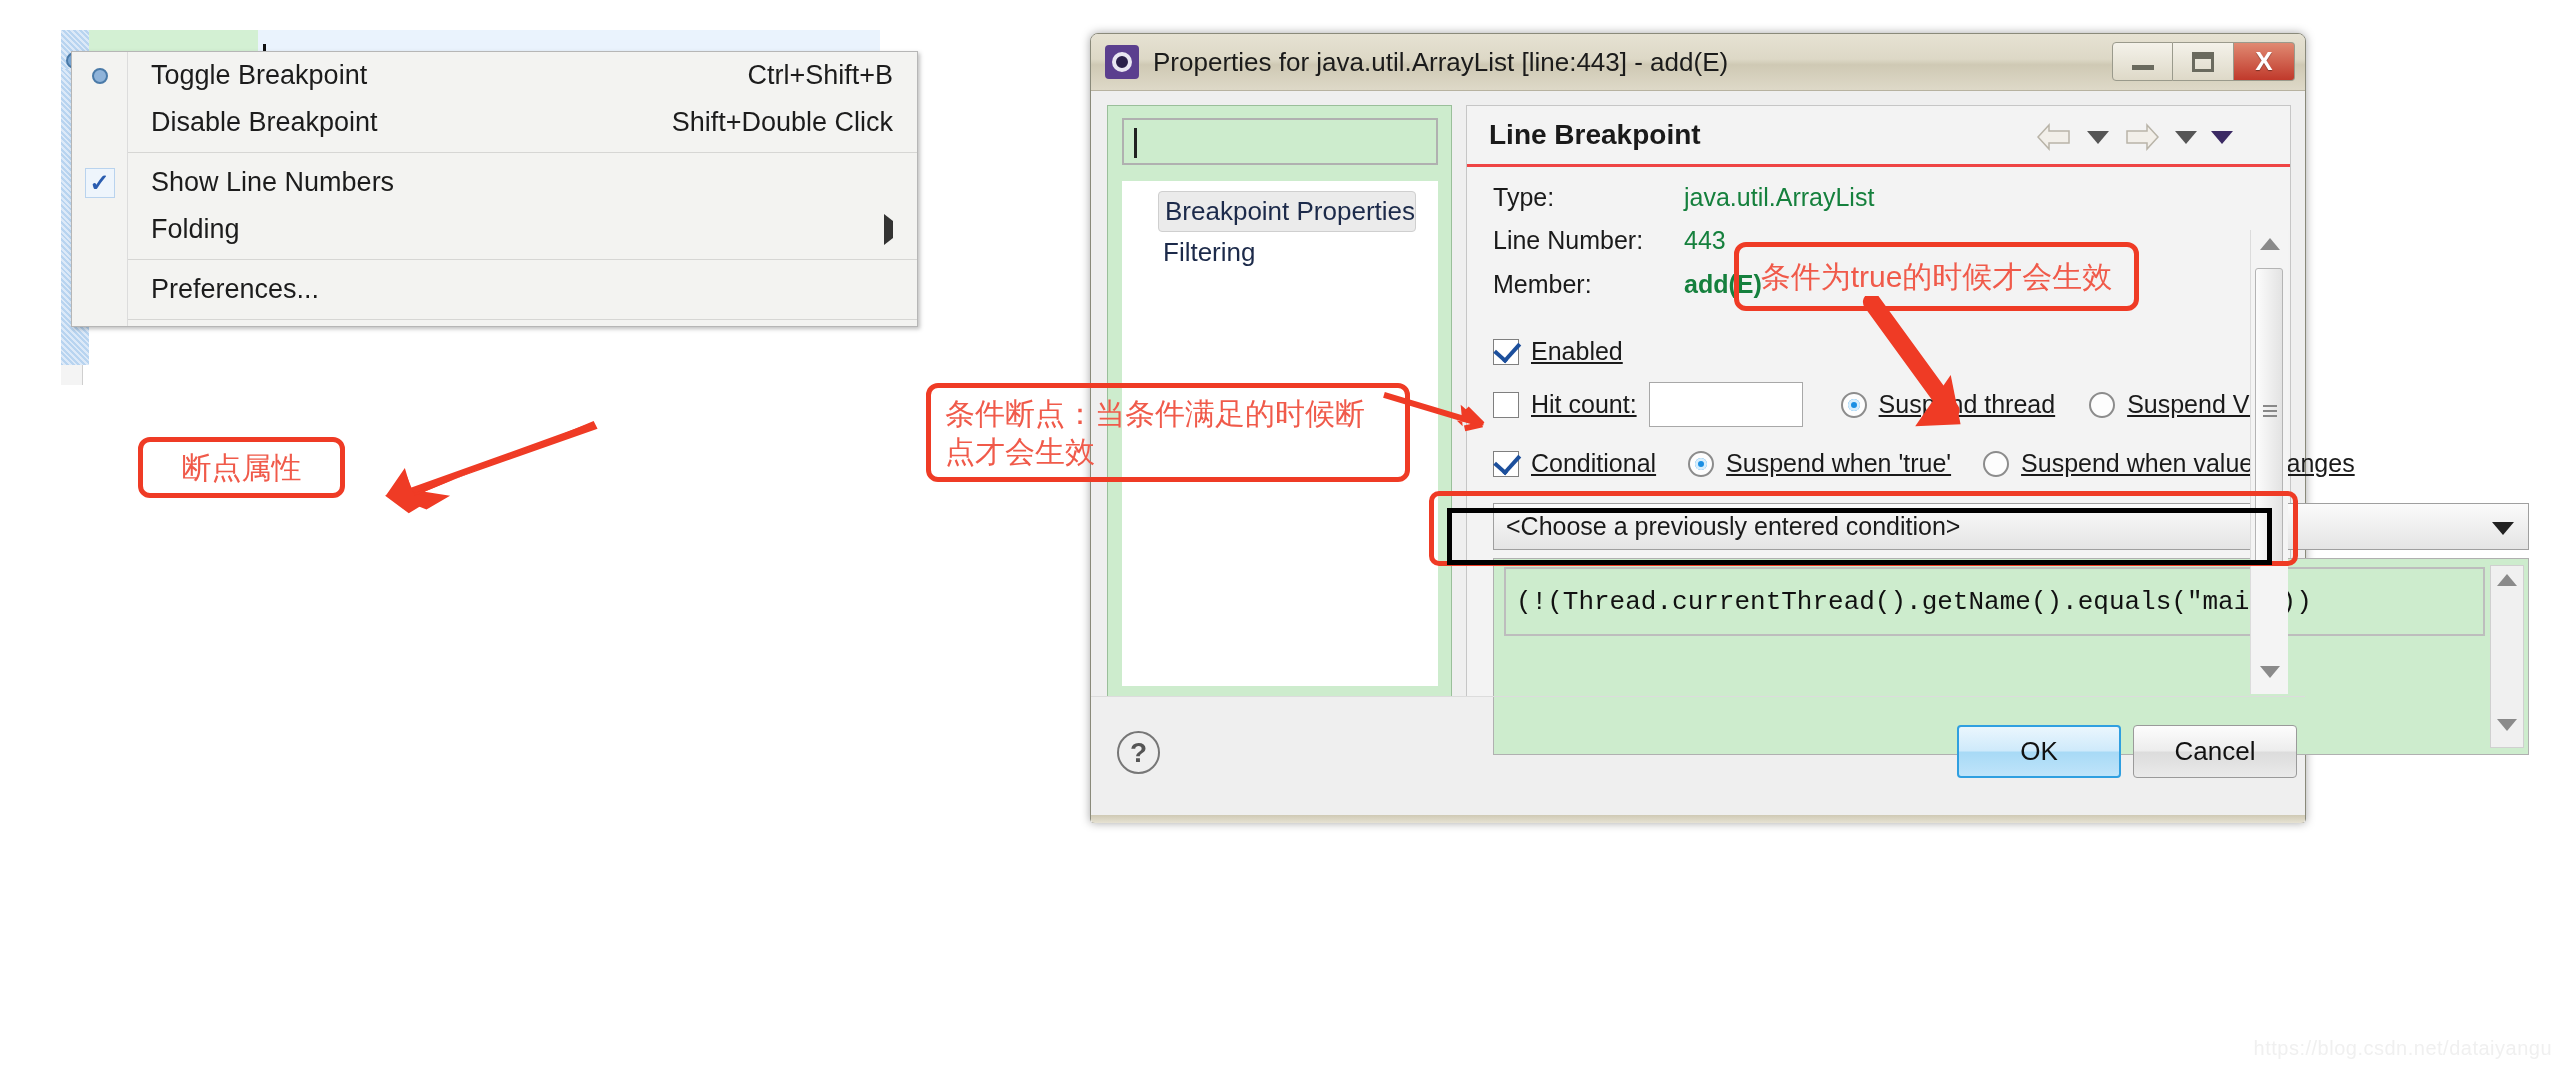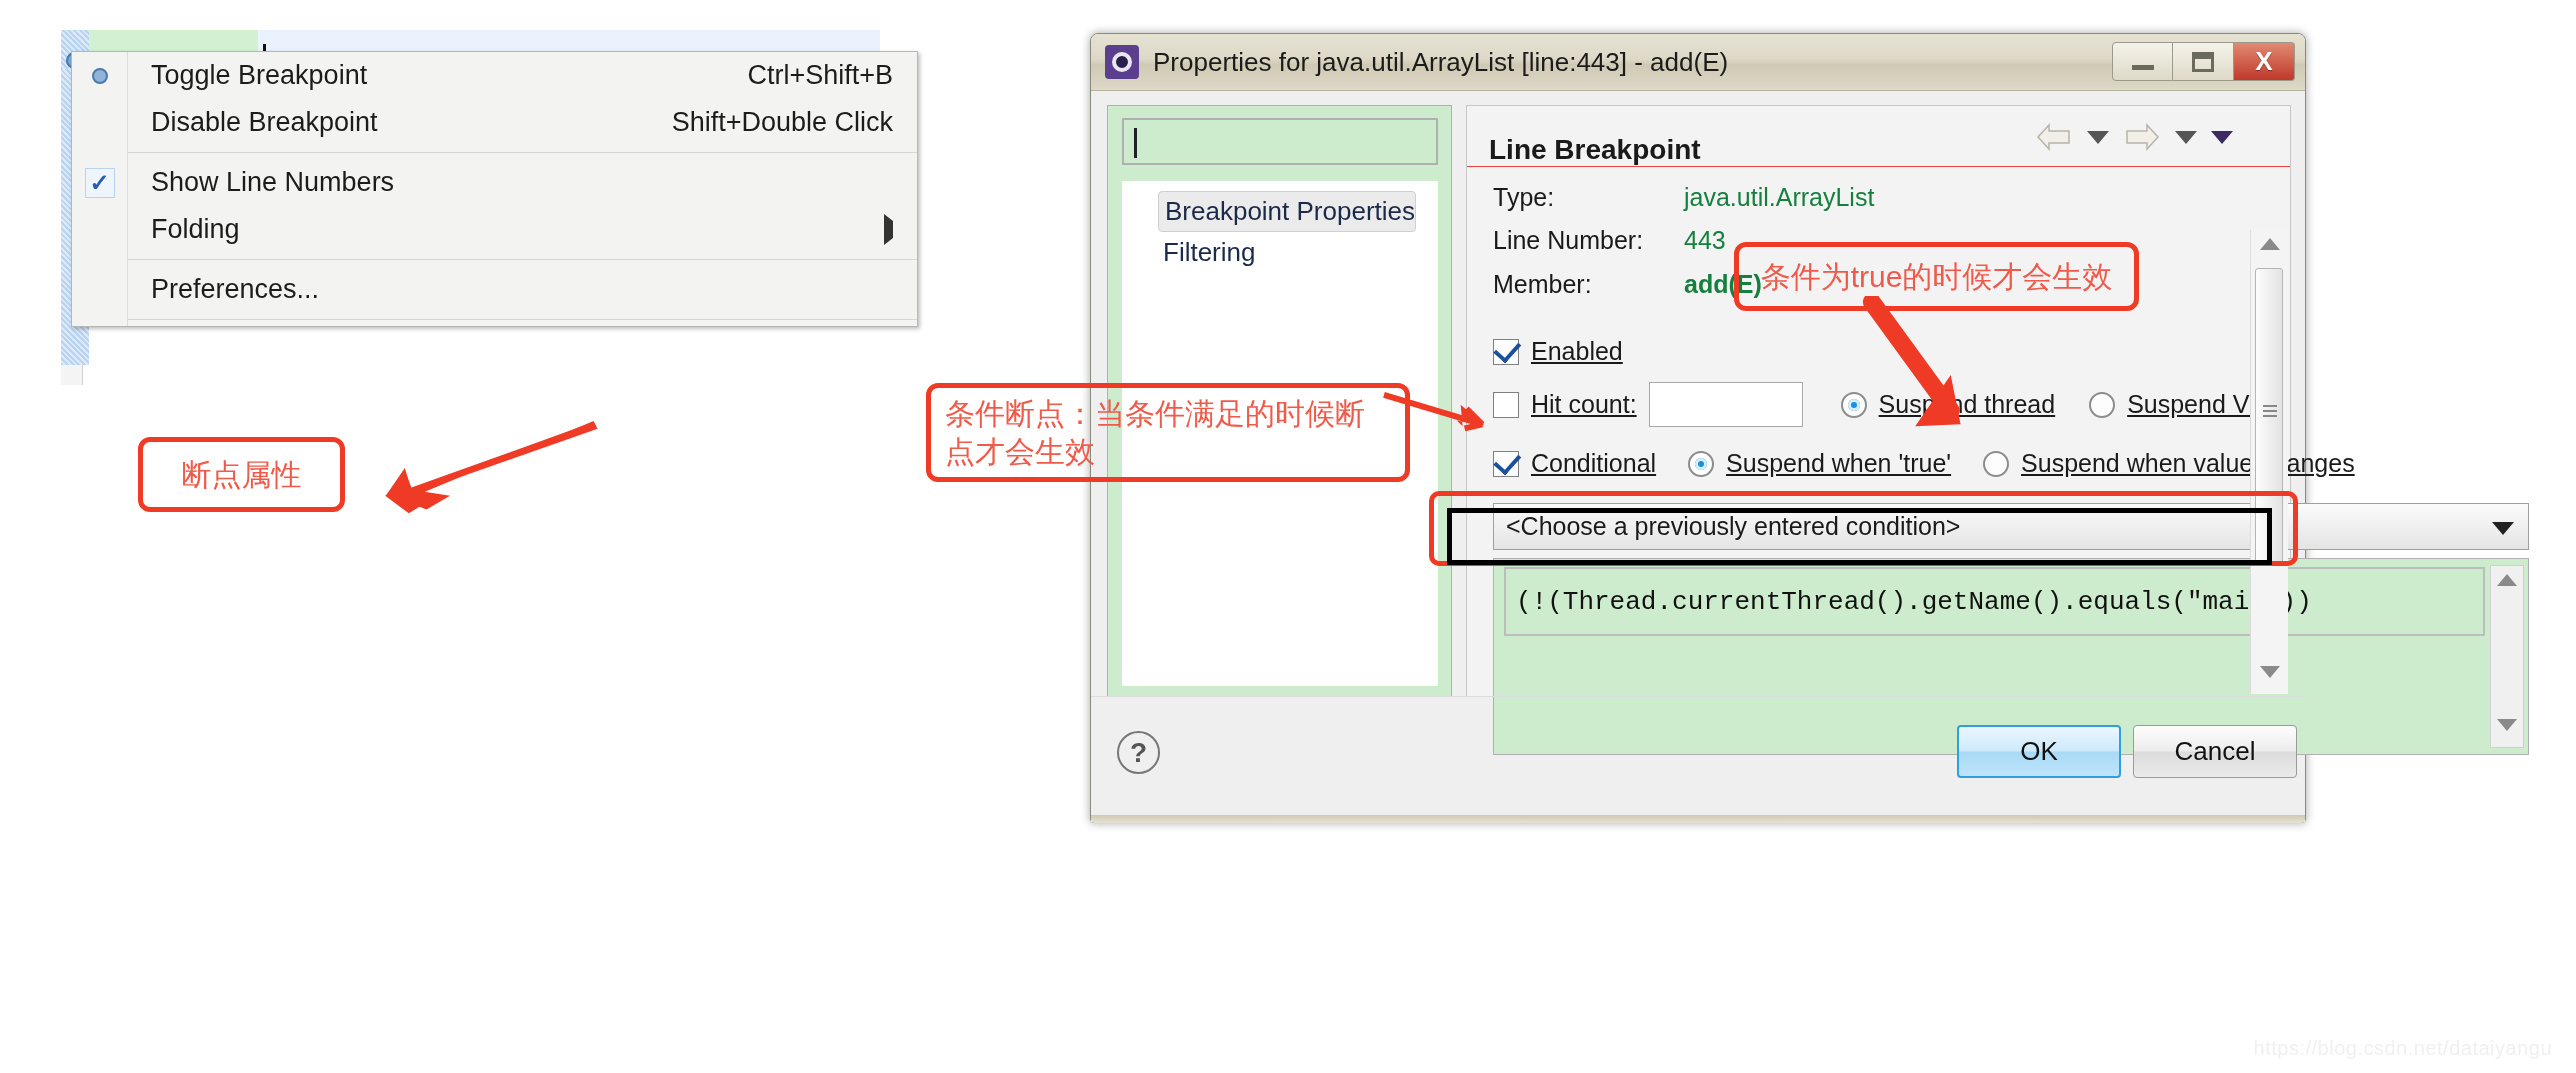--- a/index.html
+++ b/index.html
@@ -168,22 +168,22 @@
     margin-left:36px; padding-left:6px; width:auto; display:inline-flex;
   }
 
   
   #content-pane {
     position:absolute; left:375px; top:14px; right:14px; height:592px;
     background:#f3f3f3; border:1px solid #c6c6c6;
   }
   #content-header {
     position:absolute; left:0; top:0; right:0; height:61px;
-    display:flex; align-items:flex-end;
-    border-bottom:1px solid #ef4444;
+    display:flex; align-items:center;
+    border-bottom:3px solid #ef4444;
   }
   #content-title {
     margin-left:22px; font-size:28px; font-weight:bold; color:#1a1a1a;
   }
   #nav-icons {
     position:absolute; right:57px; top:16px; display:flex; align-items:center; gap:14px;
   }
   .nav-caret {
     width:0;height:0;border-left:11px solid transparent;border-right:11px solid transparent;
     border-top:13px solid #555;
@@ -511,21 +511,21 @@
         <div id="btn-ok">OK</div>
         <div id="btn-cancel">Cancel</div>
       </div>
       <div id="dlg-bottomrail"></div>
     </div>
   </div>
 
   <div class="anno-hl" style="left:1429px; top:491px; width:869px; height:75px;"></div>
   <div class="anno-black" style="left:1447px; top:508px; width:825px; height:57px;"></div>
 
-  <div class="anno-box" id="anno-breakpoint-properties" style="left:138px; top:437px; width:207px; height:75px; justify-content:center;">
+  <div class="anno-box" id="anno-breakpoint-properties" style="left:138px; top:437px; width:207px; height:61px; justify-content:center;">
     <span>断点属性</span>
   </div>
 
   <div class="anno-box" id="anno-conditional-breakpoint" style="left:926px; top:383px; width:484px; height:99px; justify-content:flex-start;">
     <span>条件断点：当条件满足的时候断点才会生效</span>
   </div>
 
   <div class="anno-box" id="anno-condition-true" style="left:1734px; top:242px; width:405px; height:69px; justify-content:center;">
     <span>条件为true的时候才会生效</span>
   </div>

